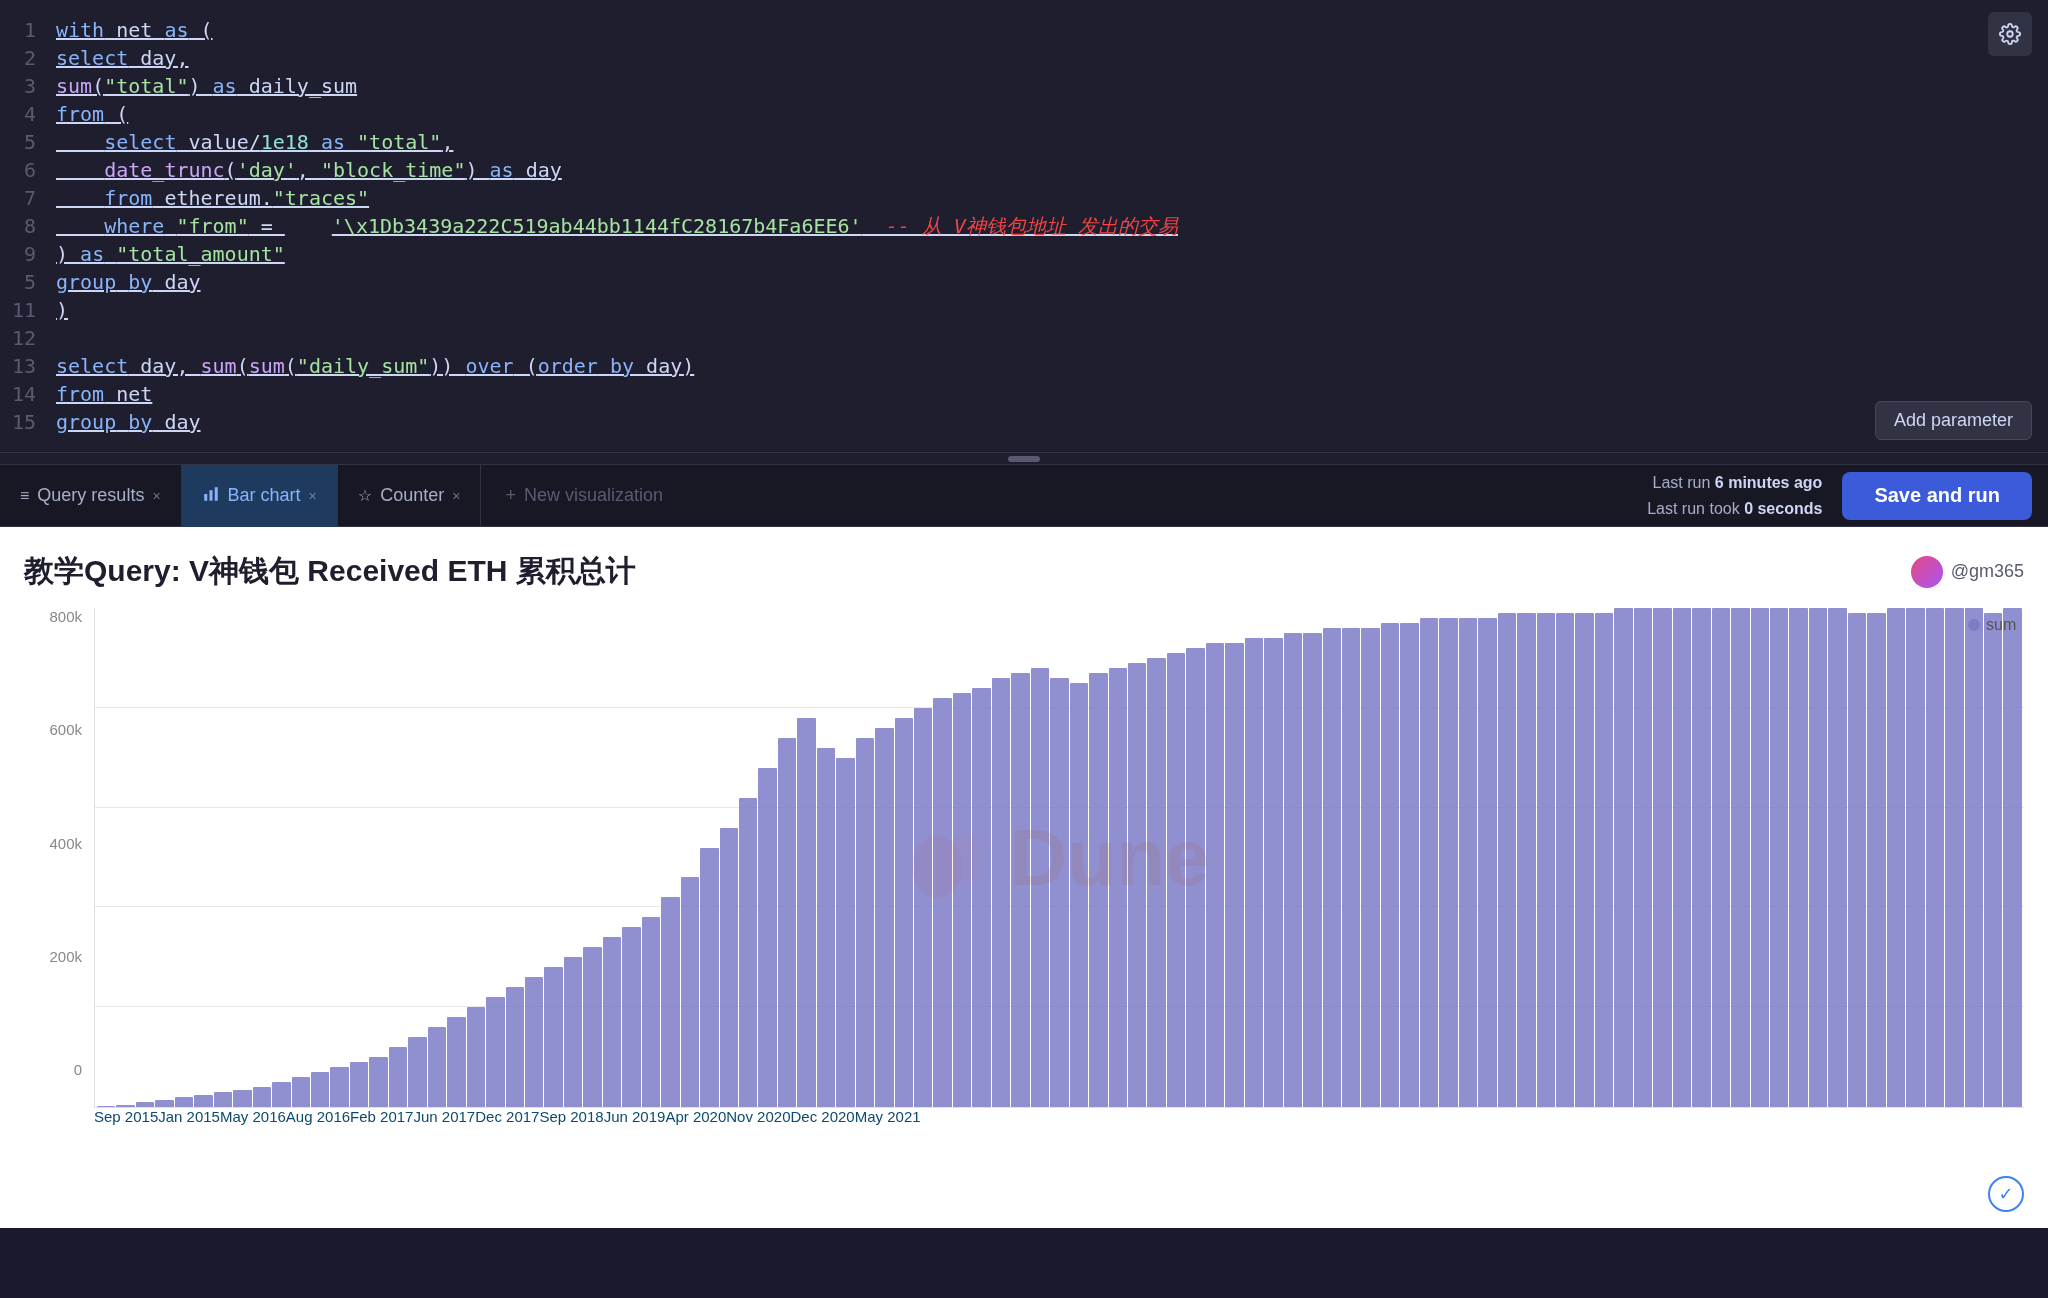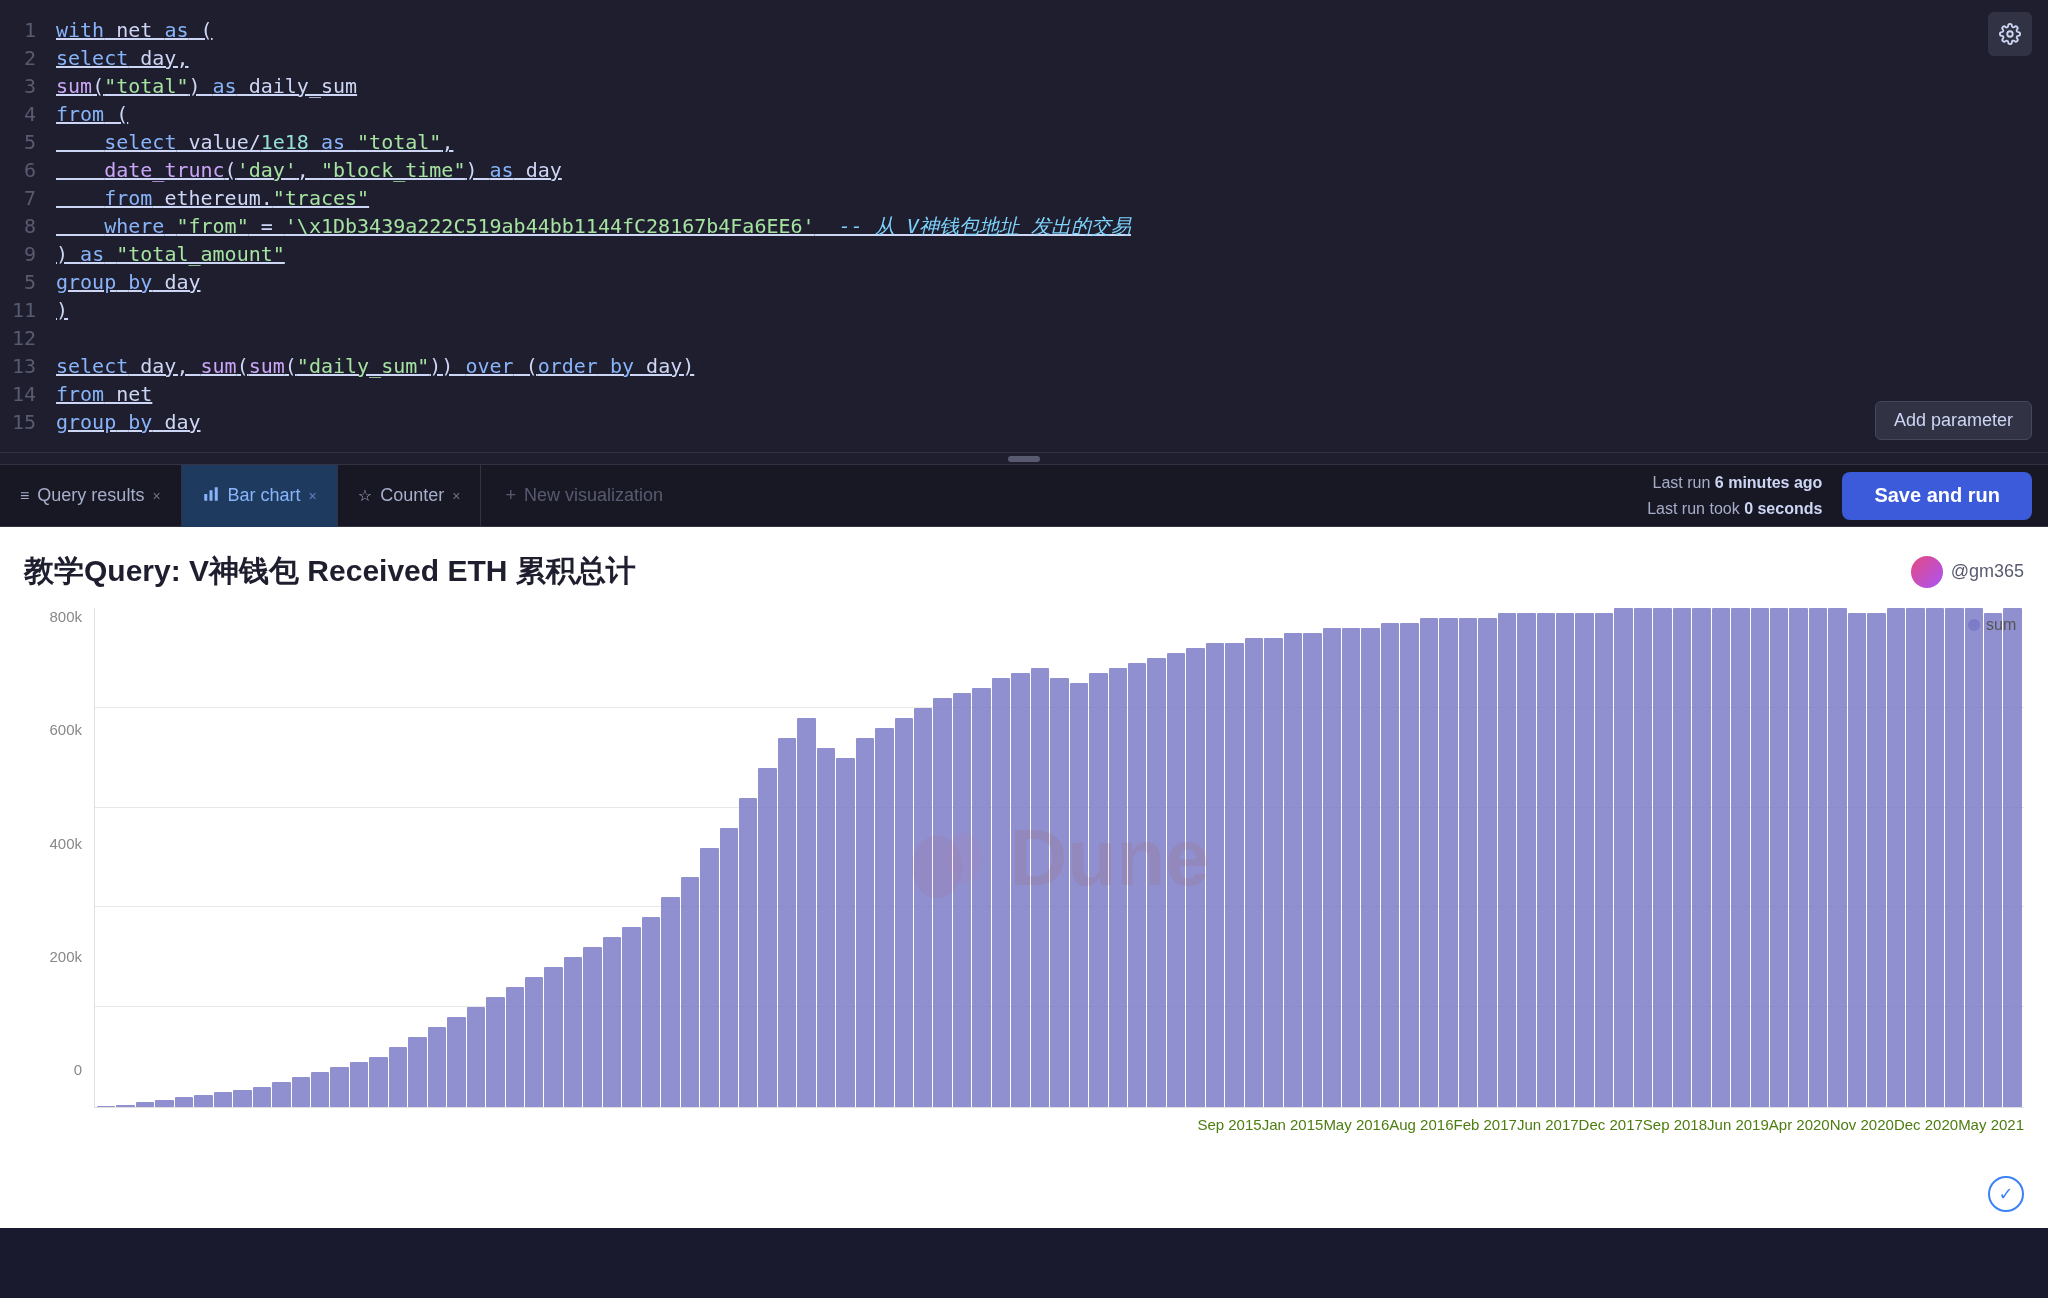--- a/index.html
+++ b/index.html
@@ -39,23 +39,23 @@
     }
 
     .line-content {
       flex: 1;
       padding-left: 4px;
       white-space: pre;
       text-decoration: underline;
     }
 
     .kw-blue { color: #89b4fa; }
-    .kw-green { color: #a6e3a1; }
+    .kw-green { color: #a6e3a1; margin-left: 47px; }
     .kw-teal { color: #94e2d5; }
-    .kw-comment { color: #7dd3fc; font-style: italic; }
+    .kw-comment { color: #ef4444; font-style: italic; }
     .kw-string { color: #a6e3a1; }
     .kw-white { color: #cdd6f4; }
     .kw-func { color: #cba6f7; }
 
     .settings-btn {
       position: absolute;
       top: 12px;
       right: 16px;
       background: #313244;
       border: none;
@@ -271,25 +271,24 @@
       flex: 1;
       background: #7c7cc8;
       min-width: 1px;
       border-radius: 1px 1px 0 0;
       opacity: 0.85;
     }
 
     
     .x-axis {
       display: flex;
-      justify-content: flex-end;
+      justify-content: flex-start;
       padding-left: 70px;
-      padding-top: 8px;
       font-size: 15px;
-      color: #4d7c0f;
+      color: #0c4a6e;
     }
 
     
     .legend {
       position: absolute;
       right: 0;
       top: 0;
       display: flex;
       flex-direction: column;
       gap: 8px;

